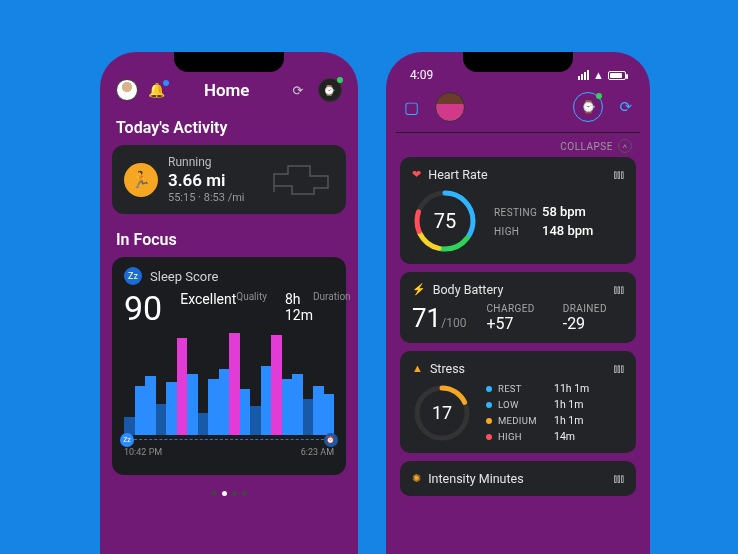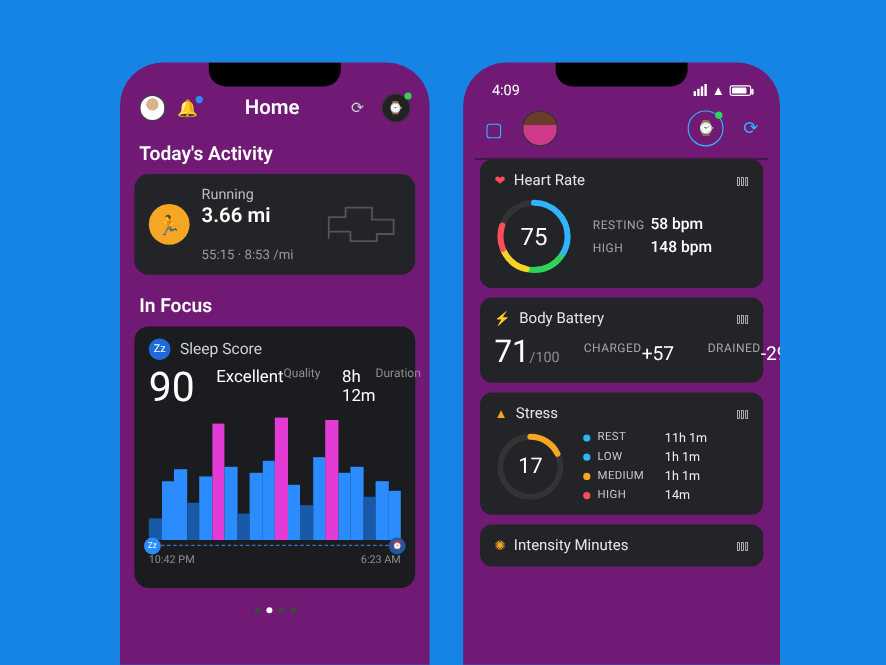--- a/index.html
+++ b/index.html
@@ -86,21 +86,21 @@
   }
   .card.dark { background:#1a1c1f;}
   .running-row{display:flex;align-items:center;gap:10px;}
   .run-icon{
     width:34px;height:34px;border-radius:50%;background:#f5a623;
     display:flex;align-items:center;justify-content:center;color:#000;font-size:16px;
   }
   .run-main{display:flex;flex-direction:column;}
   .run-label{font-size:12px;color:#bdbdbd;margin-bottom:1px;}
   .run-dist{font-size:17px;font-weight:600;}
-  .run-sub{font-size:11px;color:#9a9a9a;margin-top:16px;}
+  .run-sub{font-size:11px;color:#9a9a9a;margin-top:1px;}
   .route{
     margin-left:auto;width:64px;height:36px;
   }
   .route svg{stroke:#555;fill:none;stroke-width:1.5;}
   
   .sleep-head{display:flex;align-items:center;gap:8px;font-size:13px;color:#cfd3d8;margin-bottom:6px;}
   .sleep-icn{
     width:18px;height:18px;border-radius:50%;background:#1d6bd6;
     font-size:9px;display:flex;align-items:center;justify-content:center;color:#fff;
   }
@@ -190,21 +190,21 @@
     font-size:20px;font-weight:400;
   }
   .kv{display:flex;flex-direction:column;gap:4px;font-size:11px;}
   .kv .row{display:flex;align-items:baseline;}
   .kv .k{color:#a5a5a5;text-transform:uppercase;font-size:10px;min-width:48px;letter-spacing:0.4px;}
   .kv .v{color:#fff;font-size:13px;font-weight:500;}
   .bb-body{display:flex;align-items:center;gap:20px;}
   .bb-main{font-size:26px;font-weight:400;}
   .bb-main .den{font-size:12px;color:#8e8e8e;}
   .bb-cols{display:flex;gap:28px;}
-  .bb-col{display:flex;flex-direction:row;}
+  .bb-col{display:flex;flex-direction:column;}
   .bb-col .k{font-size:10px;color:#a5a5a5;letter-spacing:0.4px;}
   .bb-col .v{font-size:16px;}
   .stress-body{display:flex;align-items:center;gap:14px;}
   .legend{display:flex;flex-direction:column;gap:3px;font-size:10.5px;}
   .legend .lr{display:flex;align-items:center;gap:6px;}
   .legend .dot{width:6px;height:6px;border-radius:50%;}
   .legend .lab{color:#c7c7c7;min-width:50px;text-transform:uppercase;font-size:9.5px;letter-spacing:0.3px;}
   .legend .val{color:#eee;}
 </style>
 </head>
@@ -315,20 +315,24 @@
           </div>
       </div>
     </div>
     <div class="topbar2">
       <div class="inbox-icon">▢</div>
       <div class="avatar2"></div>
       <div class="spacer"></div>
       <div class="chip2">⌚</div>
       <div class="sync2">⟳</div>
     </div>
+    <div class="collapse-row">
+      <span>COLLAPSE</span>
+      <span class="chev">˄</span>
+    </div>
 
     <div class="stat-card">
       <div class="sc-head">
         <span class="hr-icon">❤</span>
         <span>Heart Rate</span>
         <span class="bar-icon">⫾⫾⫾</span>
       </div>
       <div class="sc-body">
         <div class="ring">
           <svg width="66" height="66">

